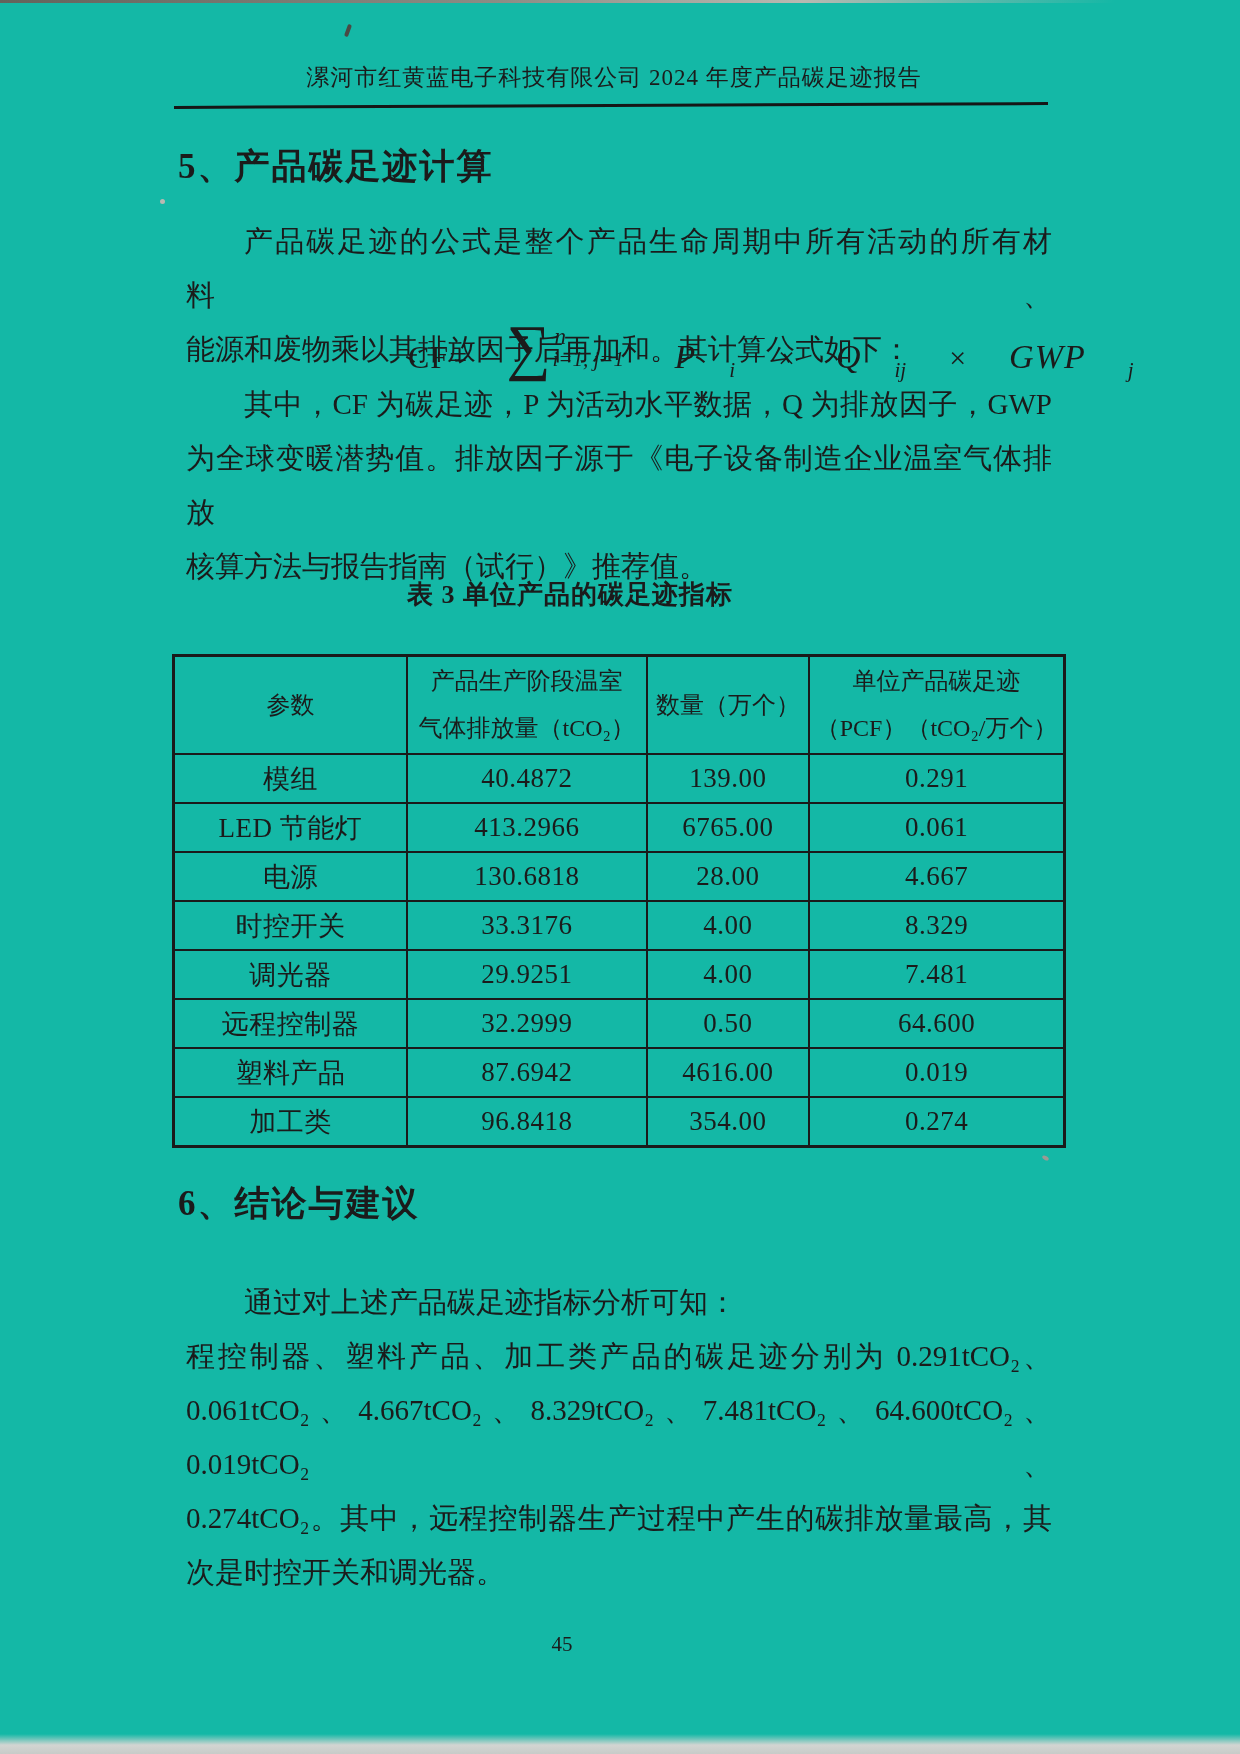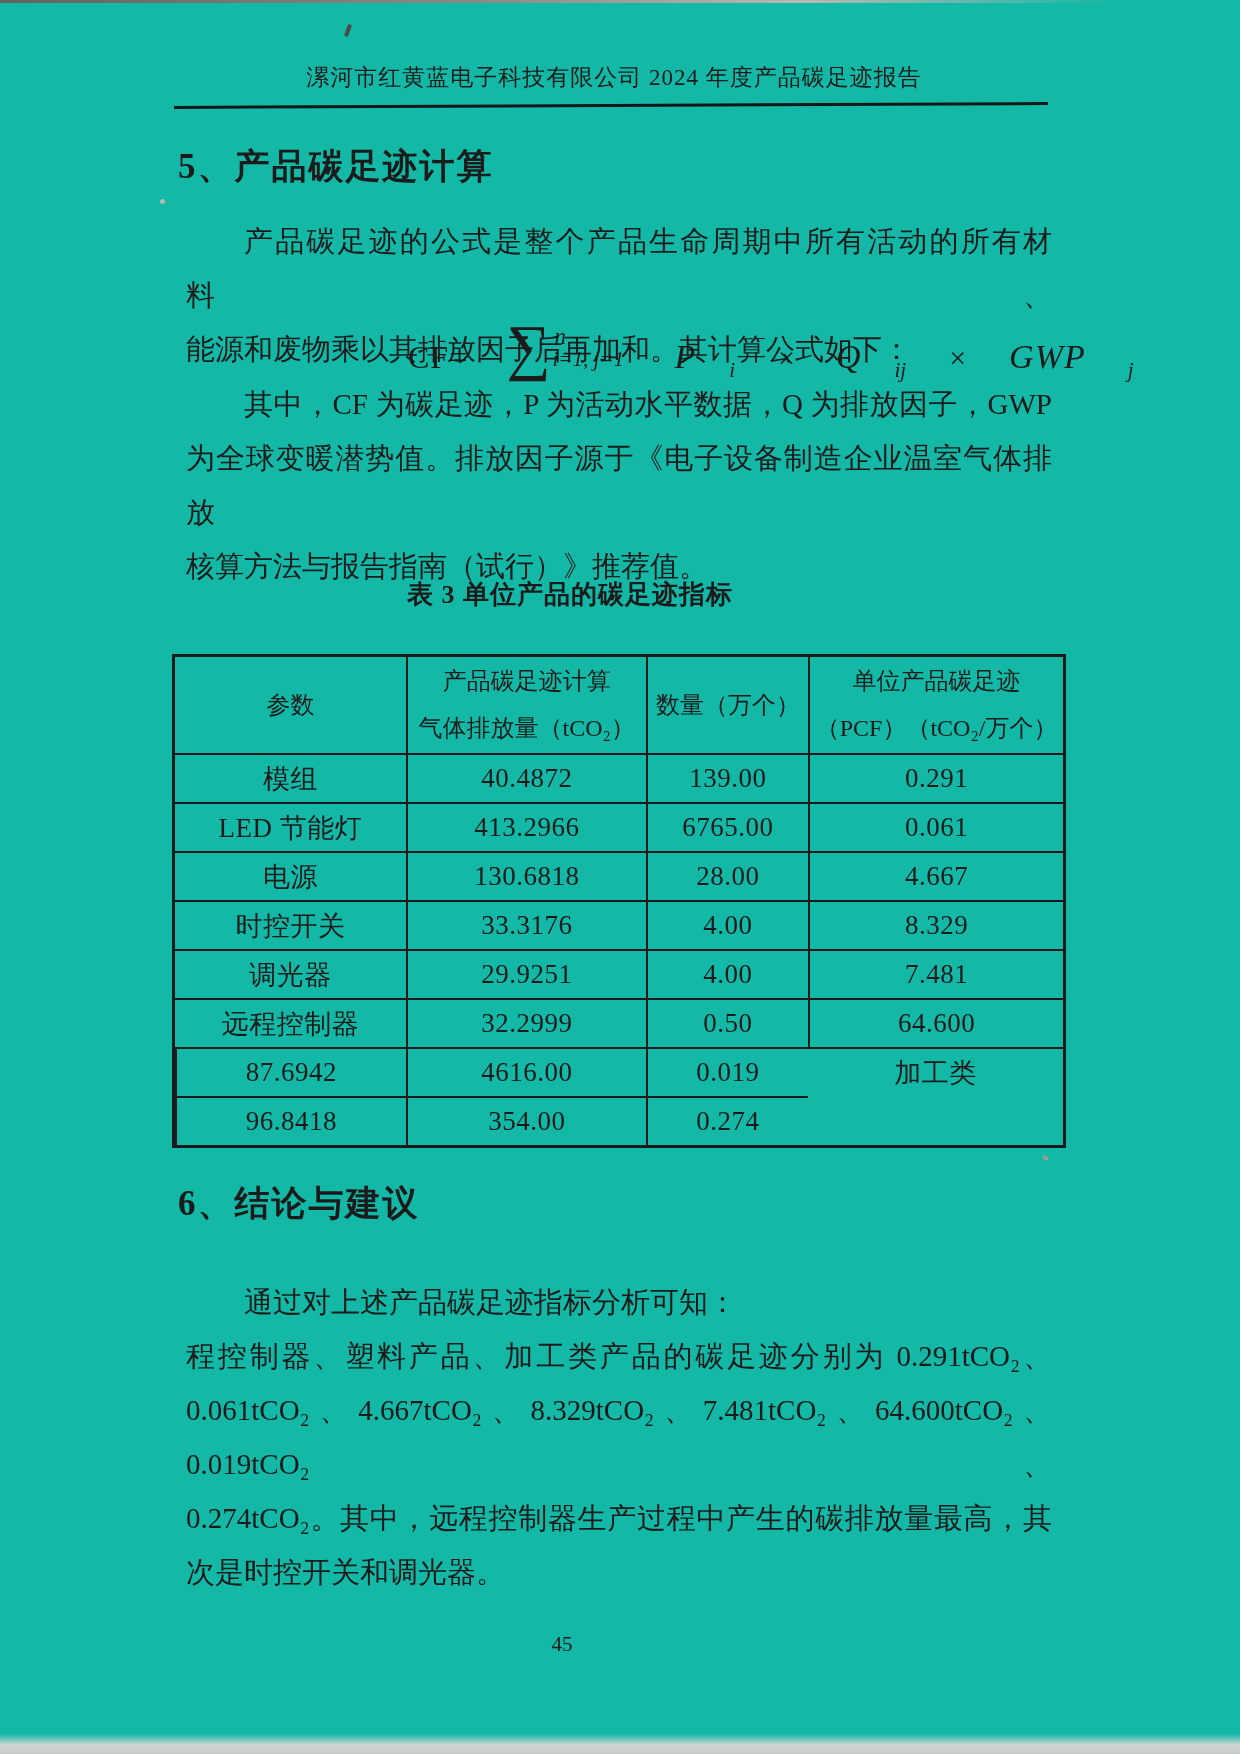--- a/index.html
+++ b/index.html
@@ -101,21 +101,21 @@
   <div class="para" id="para5b">
     <div class="line indent">其中，CF 为碳足迹，P 为活动水平数据，Q 为排放因子，GWP</div>
     <div class="line">为全球变暖潜势值。排放因子源于《电子设备制造企业温室气体排放</div>
     <div class="line short">核算方法与报告指南（试行）》推荐值。</div>
   </div>
 
   <div class="caption">表 3 单位产品的碳足迹指标</div>
 
   <div class="table">
     <div class="tc th c1 r1">参数</div>
-    <div class="tc th r1">产品碳足迹计算
+    <div class="tc th r1">产品生产阶段温室
 气体排放量（tCO₂）</div>
     <div class="tc th r1">数量（万个）</div>
     <div class="tc th r1">单位产品碳足迹
 （PCF）（tCO₂/万个）</div>
 
     <div class="tc td c1">模组</div>
     <div class="tc td">40.4872</div>
     <div class="tc td">139.00</div>
     <div class="tc td">0.291</div>
 
@@ -137,20 +137,21 @@
     <div class="tc td c1">调光器</div>
     <div class="tc td">29.9251</div>
     <div class="tc td">4.00</div>
     <div class="tc td">7.481</div>
 
     <div class="tc td c1">远程控制器</div>
     <div class="tc td">32.2999</div>
     <div class="tc td">0.50</div>
     <div class="tc td">64.600</div>
 
+    <div class="tc td c1">塑料产品</div>
     <div class="tc td">87.6942</div>
     <div class="tc td">4616.00</div>
     <div class="tc td">0.019</div>
 
     <div class="tc td c1">加工类</div>
     <div class="tc td">96.8418</div>
     <div class="tc td">354.00</div>
     <div class="tc td">0.274</div>
   </div>
 

